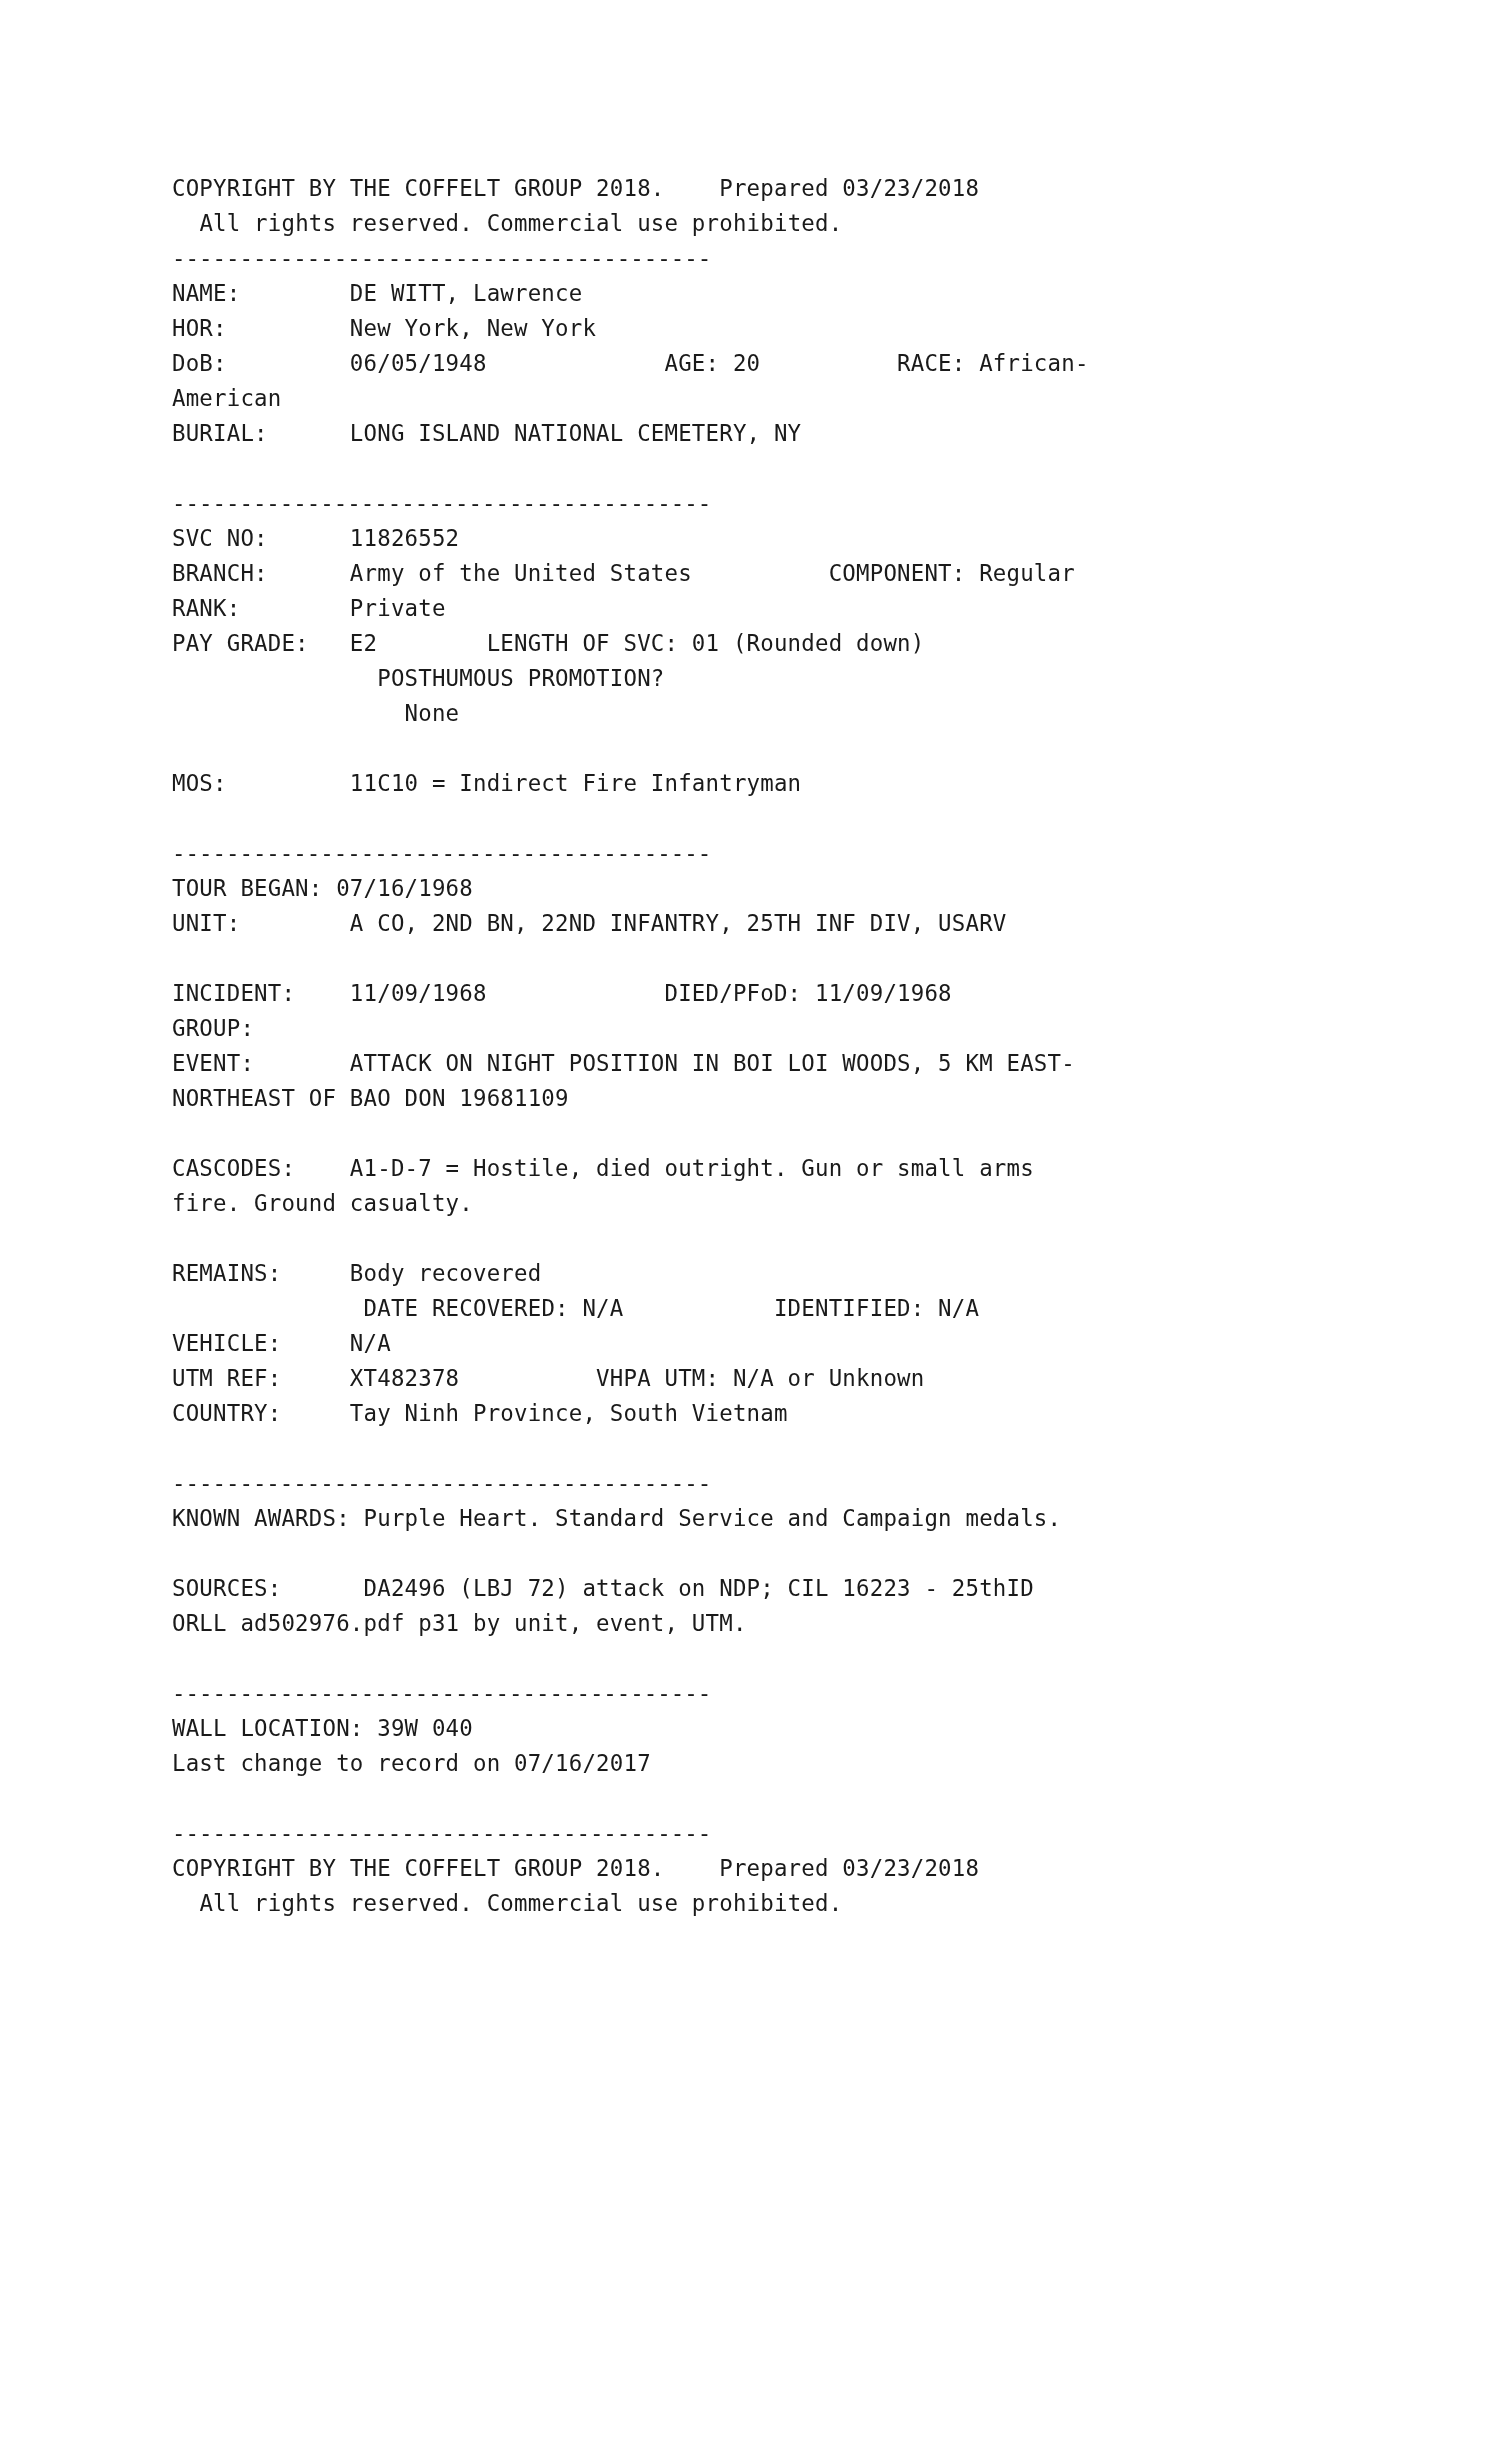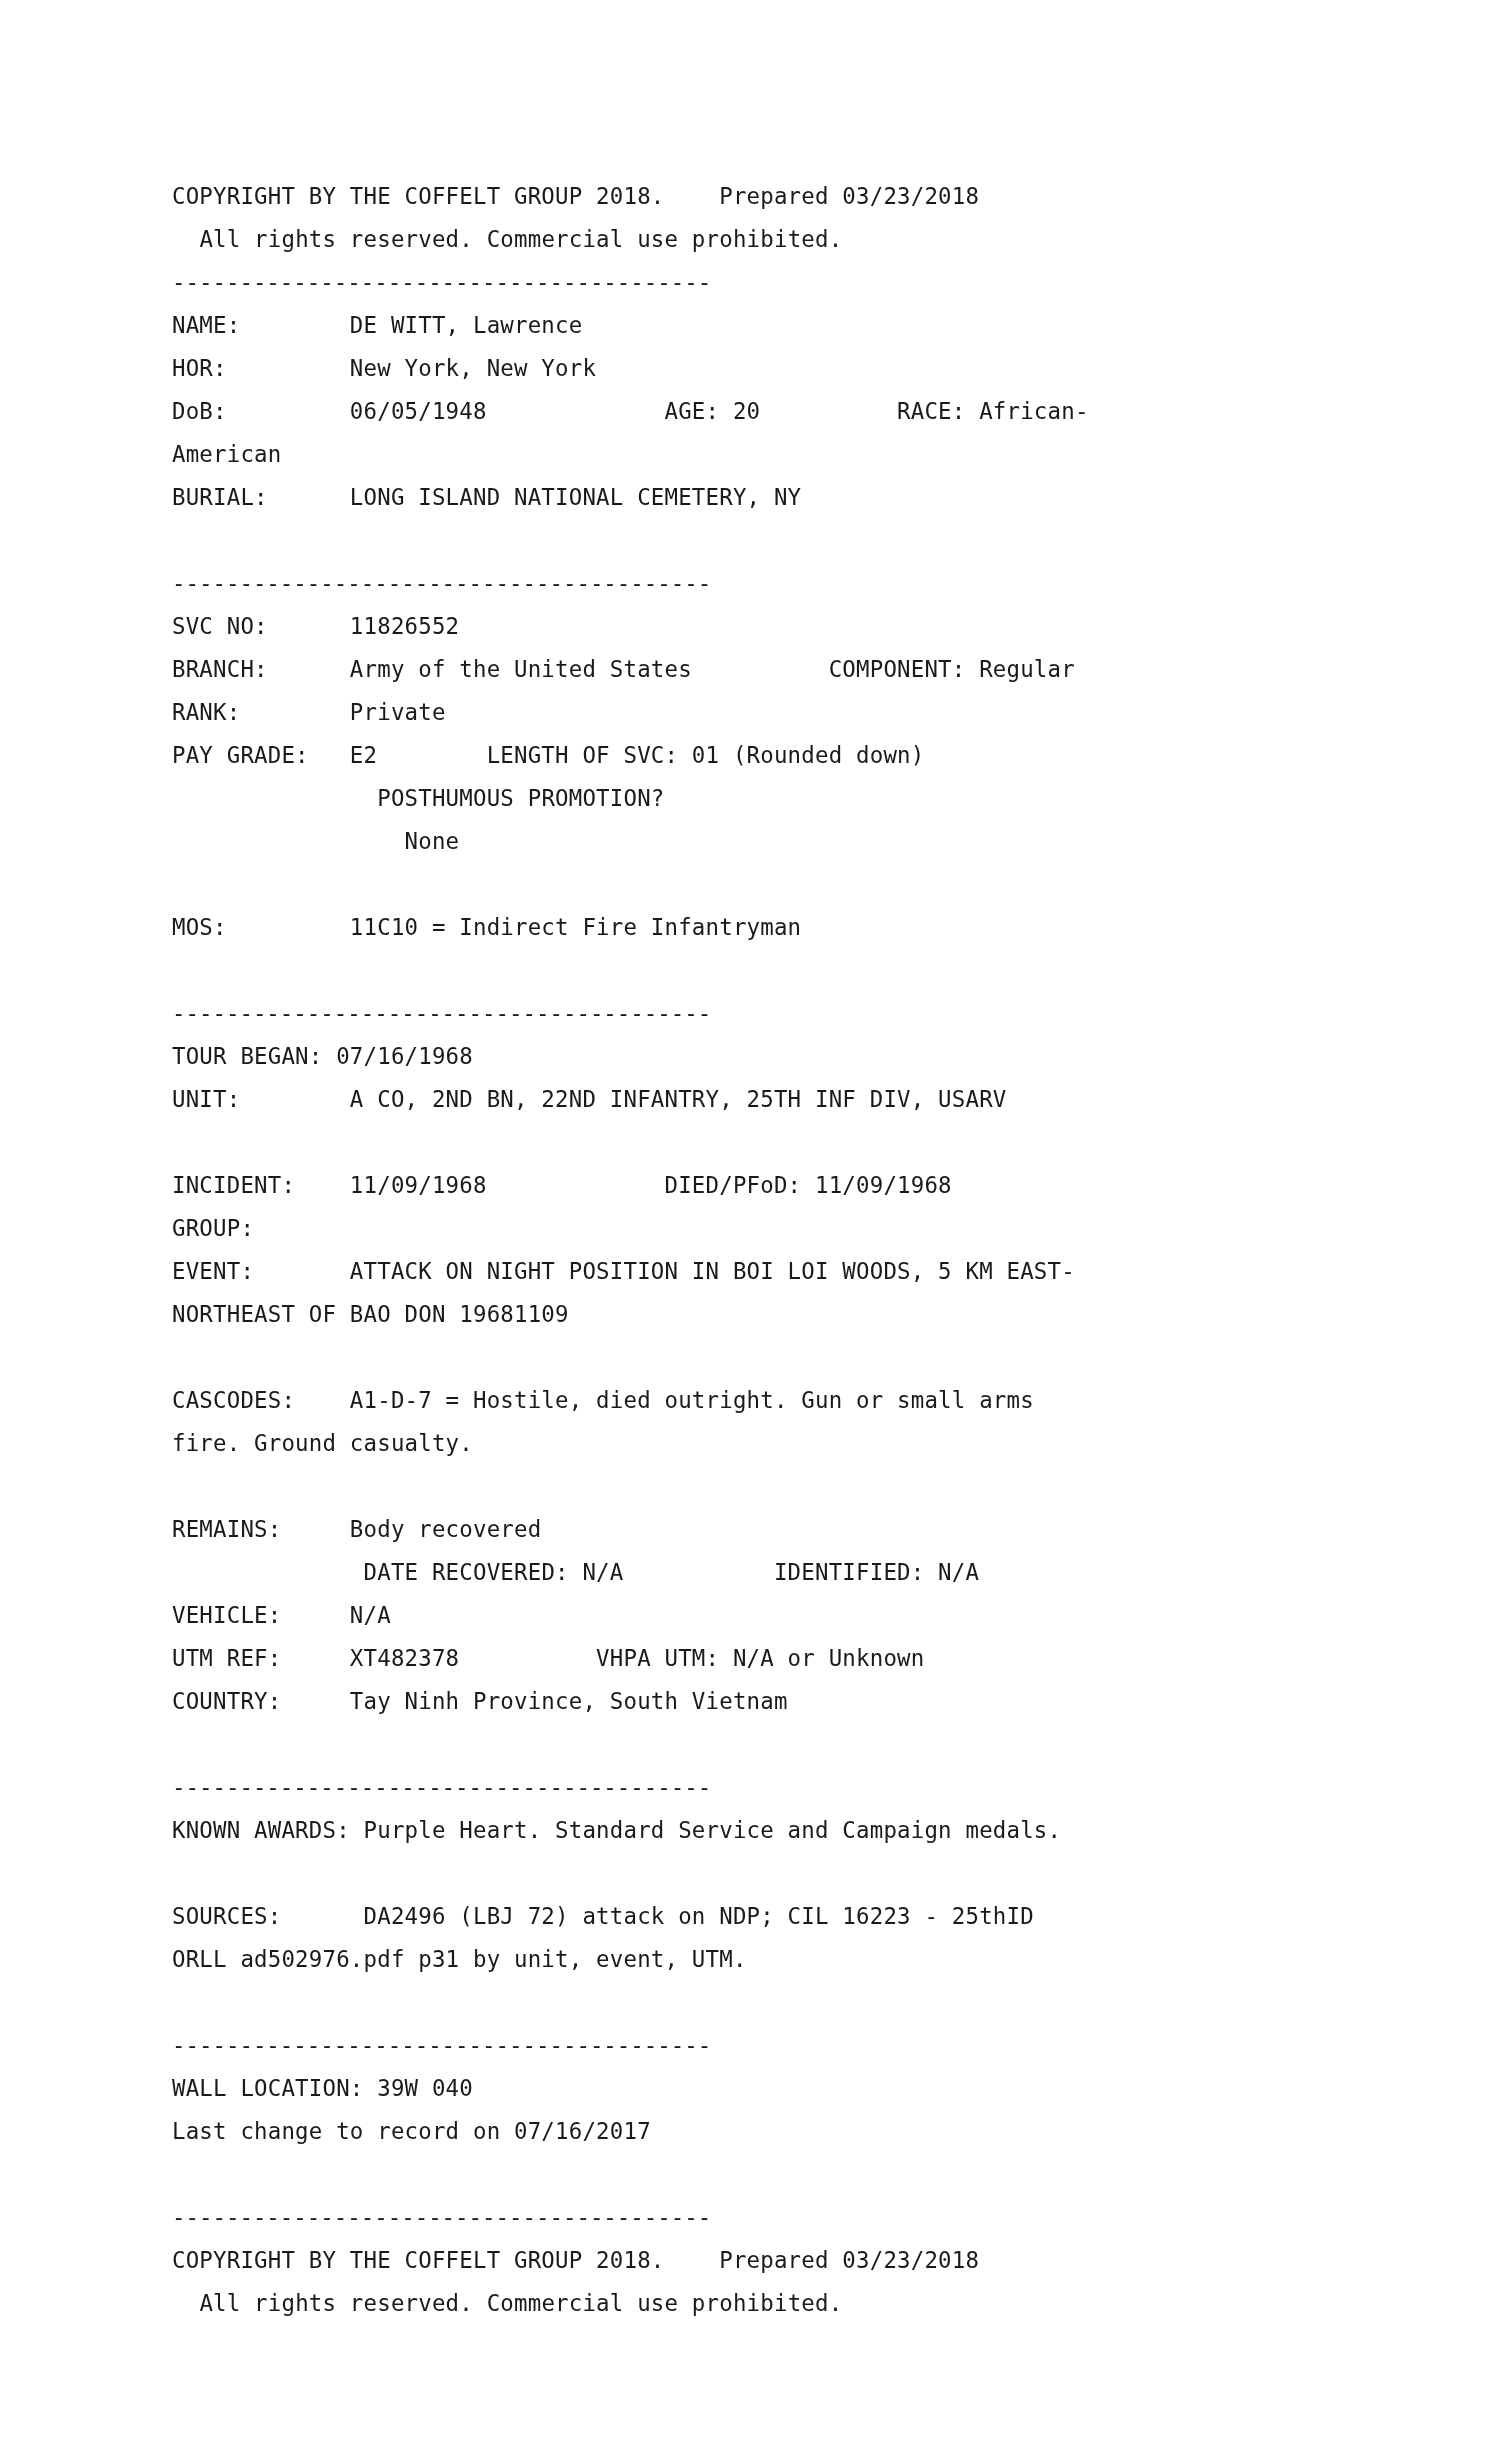--- a/index.html
+++ b/index.html
@@ -26,21 +26,20 @@
     color: #1a1a1a;
     font-family: "DejaVu Sans Mono", "Liberation Mono", monospace;
     font-size: 22.4px;
     line-height: 35px;
     letter-spacing: 0.2px;
     white-space: pre-wrap;
   }
   .line {
     min-height: 35px;
     white-space: pre-wrap;
-    margin-top: 8px;
   }
   .blank {
     min-height: 35px;
   }
   .rule {
     letter-spacing: 0px;
   }
 </style>
 </head>
 <body>

